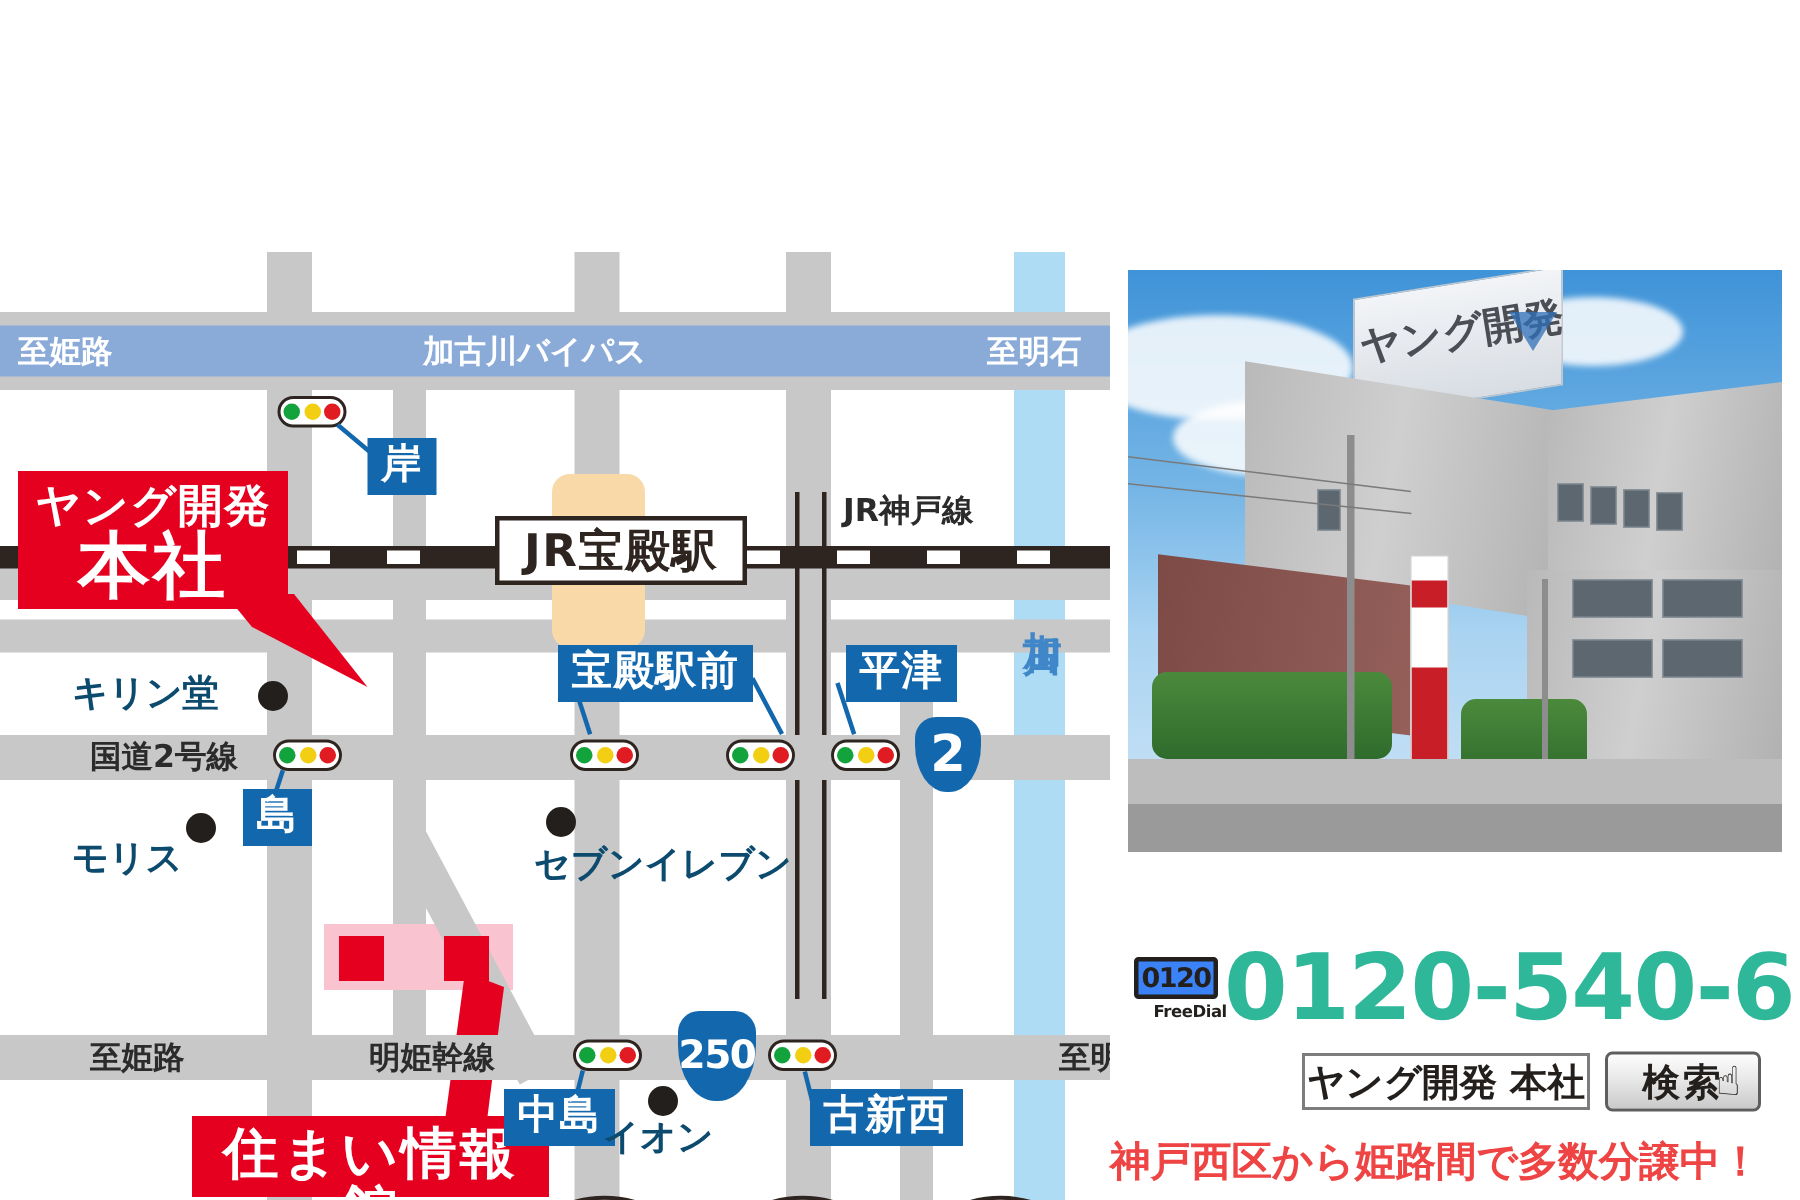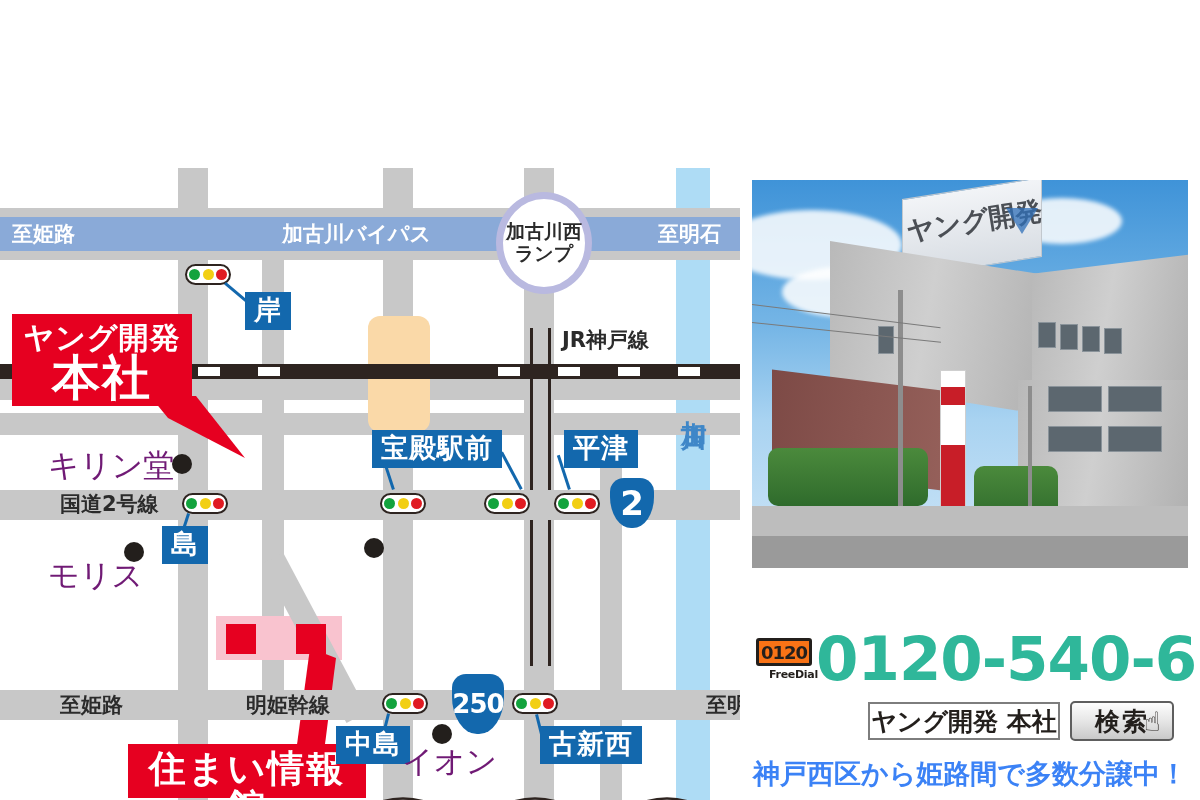--- a/index.html
+++ b/index.html
@@ -91,21 +91,21 @@
   .blabel {
     position: absolute; background:#1368ad; color:#ffffff;
     font-size: 27px; font-weight:700; padding: 3px 9px 5px;
     white-space: nowrap; line-height:1.12; letter-spacing:1px;
   }
   .leader { position:absolute; background:#1368ad; transform-origin: top left; height:3px; }
 
   
   .poi-dot { position:absolute; width:20px; height:20px; border-radius:50%; background:#231f1c; }
   .poi-text {
-    position:absolute; font-size:31px; font-weight:400; color:#701a75;
+    position:absolute; font-size:24px; font-weight:700; color:#0c4a6e;
     white-space:nowrap; line-height:1;
   }
 
   
   .pinkzone { position:absolute; background:#f9c3cf; }
   .redblock { position:absolute; background:#e60020; }
   .diag-road {
     position:absolute; background:#c8c8c8; transform-origin: top left;
   }
 
@@ -170,21 +170,21 @@
   .showroom {
     position:absolute; left:0; width:460px; text-align:center;
     font-size: 37px; font-weight:700; color:#231f1c; white-space:nowrap;
     letter-spacing: 1px;
   }
   .freedial-logo {
     position:absolute; width: 56px; height: 28px;
     border: 3px solid #231f1c; border-radius: 3px;
     display:flex; align-items:center; justify-content:center;
     font-size: 18px; font-weight:700; color:#231f1c; letter-spacing: -1px;
-    background:#f97316;
+    background:#3b82f6;
   }
   .freedial-sub {
     position:absolute; font-size: 11px; font-weight:700; color:#231f1c;
     letter-spacing: -0.3px; white-space:nowrap;margin-left:13px;
   }
   .telnum {
     position:absolute; color:#2fb79a; font-size: 61px; font-weight:700;
     white-space:nowrap; letter-spacing:-1px; line-height:1;
   }
   .searchbox {
@@ -194,22 +194,22 @@
   }
   .searchbtn {
     position:absolute; border: 2px solid #5e5e5e; border-radius: 5px;
     background: linear-gradient(180deg,#fdfdfd 0%, #e6e6e6 50%, #c9c9c9 100%);
     display:flex; align-items:center; justify-content:center;
     font-size: 25px; font-weight:700; color:#231f1c; white-space:nowrap;
     letter-spacing: 2px;
   }
   .cursor-icon { position:absolute; font-size: 27px; color:#231f1c; }
   .tagline {
-    position:absolute; left:0; width:460px; text-align:center;
-    font-size: 27px; font-weight:700; color:#3b82f6; white-space:nowrap;
+    position:absolute; left:0; width:460px; text-align:left;
+    font-size: 27px; font-weight:700; color:#ef4444; white-space:nowrap;
   }
 </style>
 </head>
 <body>
 
 <div id="page">
 
 
   <div class="map">
 
@@ -224,24 +224,20 @@
     <div class="road road-h" style="left:0; top:200px; width:740px;"></div>
     <div class="road road-h" style="left:0; top:210px; width:740px;"></div>
     <div class="road road-h" style="left:0; top:245px; width:740px;"></div>
 
     <div class="bypass-shoulder" style="top:40px;"></div>
     <div class="bypass-band" style="top:49px;"></div>
     <div class="bypass-label" style="left:12px; top:56px;">至姫路</div>
     <div class="bypass-label" style="left:282px; top:56px;">加古川バイパス</div>
     <div class="bypass-label" style="left:658px; top:56px;">至明石</div>
 
-    <div class="ramp" style="left:496px; top:24px;">
-      <span>加古川西</span>
-      <span>ランプ</span>
-    </div>
 
     <div class="signal" style="left:185px; top:96px;">
       <i class="sg"></i>
       <i class="sy"></i>
       <i class="sr"></i>
     </div>
     <div class="leader" style="left:226px; top:114px; width:36px; transform: rotate(40deg);"></div>
     <div class="blabel" style="left:245px; top:124px;">岸</div>
 
     <div class="station-halo" style="left:368px; top:148px; width:62px; height:116px;"></div>
@@ -250,20 +246,21 @@
     <div class="rail-tie" style="left:18px; top:199px;"></div>
     <div class="rail-tie" style="left:78px; top:199px;"></div>
     <div class="rail-tie" style="left:138px; top:199px;"></div>
     <div class="rail-tie" style="left:198px; top:199px;"></div>
     <div class="rail-tie" style="left:258px; top:199px;"></div>
     <div class="rail-tie" style="left:498px; top:199px;"></div>
     <div class="rail-tie" style="left:558px; top:199px;"></div>
     <div class="rail-tie" style="left:618px; top:199px;"></div>
     <div class="rail-tie" style="left:678px; top:199px;"></div>
 
+    <div class="station-box" style="left:330px; top:176px; width:168px; height:46px;">JR宝殿駅</div>
     <div class="rail-name" style="left:562px; top:158px;">JR神戸線</div>
 
     <div class="rail-line-v" style="left:530px; top:160px; height:338px;"></div>
     <div class="rail-line-v" style="left:548px; top:160px; height:338px;"></div>
 
     <div class="river-label" style="left:680px; top:232px;">加古川</div>
 
     <div class="pinkzone" style="left:216px; top:448px; width:126px; height:44px;"></div>
     <div class="diag-road" style="left:262px; top:396px; width:24px; height:180px; transform: rotate(-28deg);"></div>
     <div class="redblock" style="left:226px; top:456px; width:30px; height:30px;"></div>
@@ -280,20 +277,21 @@
     <div class="callout co-single" style="left:128px; top:576px; width:238px; height:54px;">住まい情報館</div>
     <svg class="wave" style="left:288px; top:480px;" width="60" height="104" viewBox="0 0 60 104">
       <polygon points="22,0 48,10 36,104 8,104" fill="#e60020"></polygon>
     </svg>
 
     <div class="poi-text" style="left:48px; top:282px;">キリン堂</div>
     <div class="poi-dot" style="left:172px; top:286px;"></div>
     <div class="poi-dot" style="left:124px; top:374px;"></div>
     <div class="poi-text" style="left:48px; top:392px;">モリス</div>
     <div class="poi-dot" style="left:364px; top:370px;"></div>
+    <div class="poi-text" style="left:356px; top:396px;">セブンイレブン</div>
 
     <div class="road road-thick-h" style="left:0; top:322px; width:740px;"></div>
     <div class="gray-road-label" style="left:12px; top:326px;">国道2号線</div>
 
     <div class="signal" style="left:182px; top:325px;">
       <i class="sg"></i>
       <i class="sy"></i>
       <i class="sr"></i>
     </div>
     <div class="leader" style="left:190px; top:346px; width:28px; transform: rotate(108deg);"></div>

